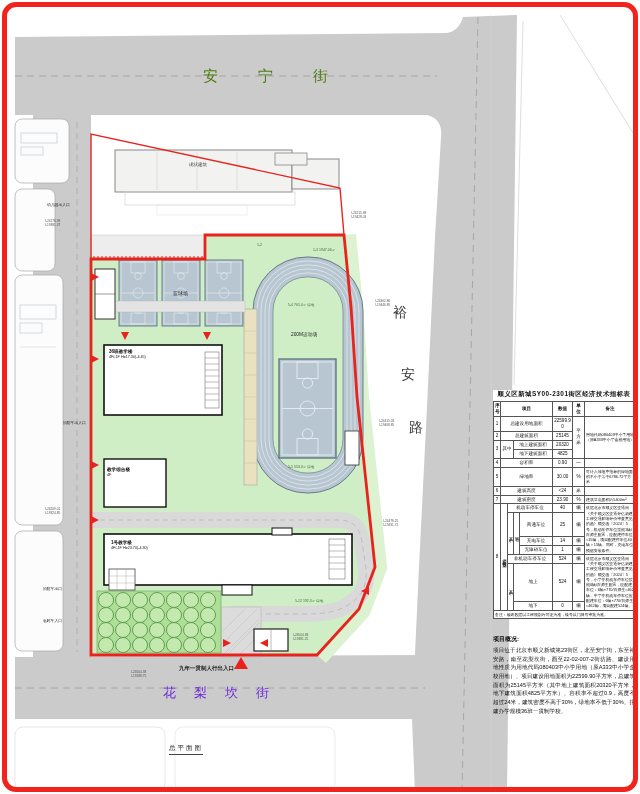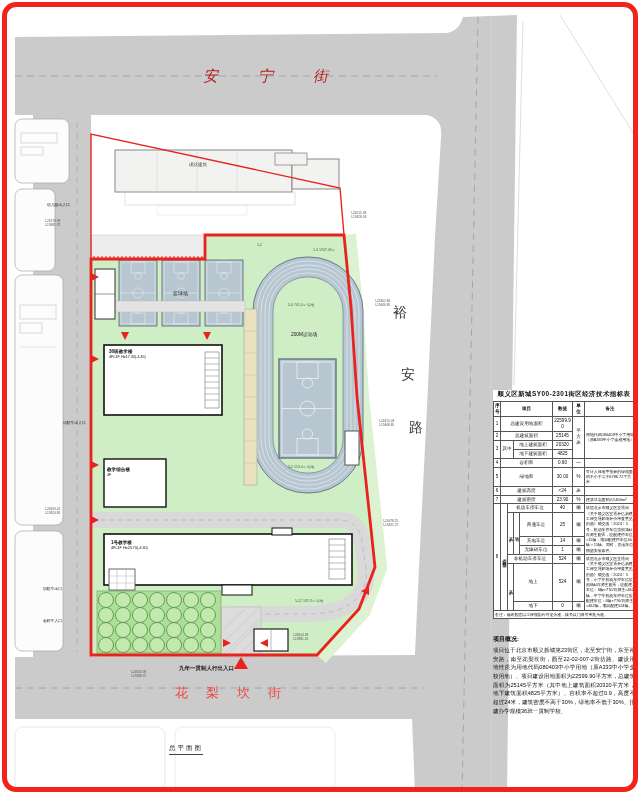--- a/index.html
+++ b/index.html
@@ -222,22 +222,22 @@
     <polygon points="84,509 84,517 92,513"></polygon>
     <polygon points="227,662 241,662 234,650"></polygon>
     <polygon points="216,632 216,640 224,636"></polygon>
     <polygon points="261,632 261,640 253,636"></polygon>
     <polygon points="362,580 362,588 354,584"></polygon>
   </g>
 
   <line x1="484" y1="8" x2="484" y2="786" stroke="#d8d8d8" stroke-width="0.6"></line>
 </svg>
 
-<div class="lbl" style="left:196px;top:61px;font-size:15px;letter-spacing:40px;color:#b91c1c;font-style:italic;">安宁街</div>
-<div class="lbl" style="left:168px;top:679px;font-size:13px;letter-spacing:18px;color:#ef4444;">花梨坎街</div>
+<div class="lbl" style="left:196px;top:61px;font-size:15px;letter-spacing:40px;color:#4d7c0f;">安宁街</div>
+<div class="lbl" style="left:156px;top:679px;font-size:13px;letter-spacing:18px;color:#6d28d9;">花梨坎街</div>
 <div class="lbl" style="left:386px;top:298px;font-size:14px;color:#3a3a3a;">裕</div>
 <div class="lbl" style="left:394px;top:360px;font-size:14px;color:#3a3a3a;">安</div>
 <div class="lbl" style="left:402px;top:413px;font-size:14px;color:#3a3a3a;">路</div>
 
 <div class="lbl" style="left:182px;top:156px;font-size:4.5px;color:#444;">现状建筑</div>
 <div class="lbl" style="left:166px;top:284px;font-size:5px;">篮球场</div>
 <div class="lbl" style="left:284px;top:325px;font-size:4.8px;">200M运动场</div>
 
 <div class="blab" style="left:102px;top:342px;">
   <span class="t1">36班教学楼</span>

